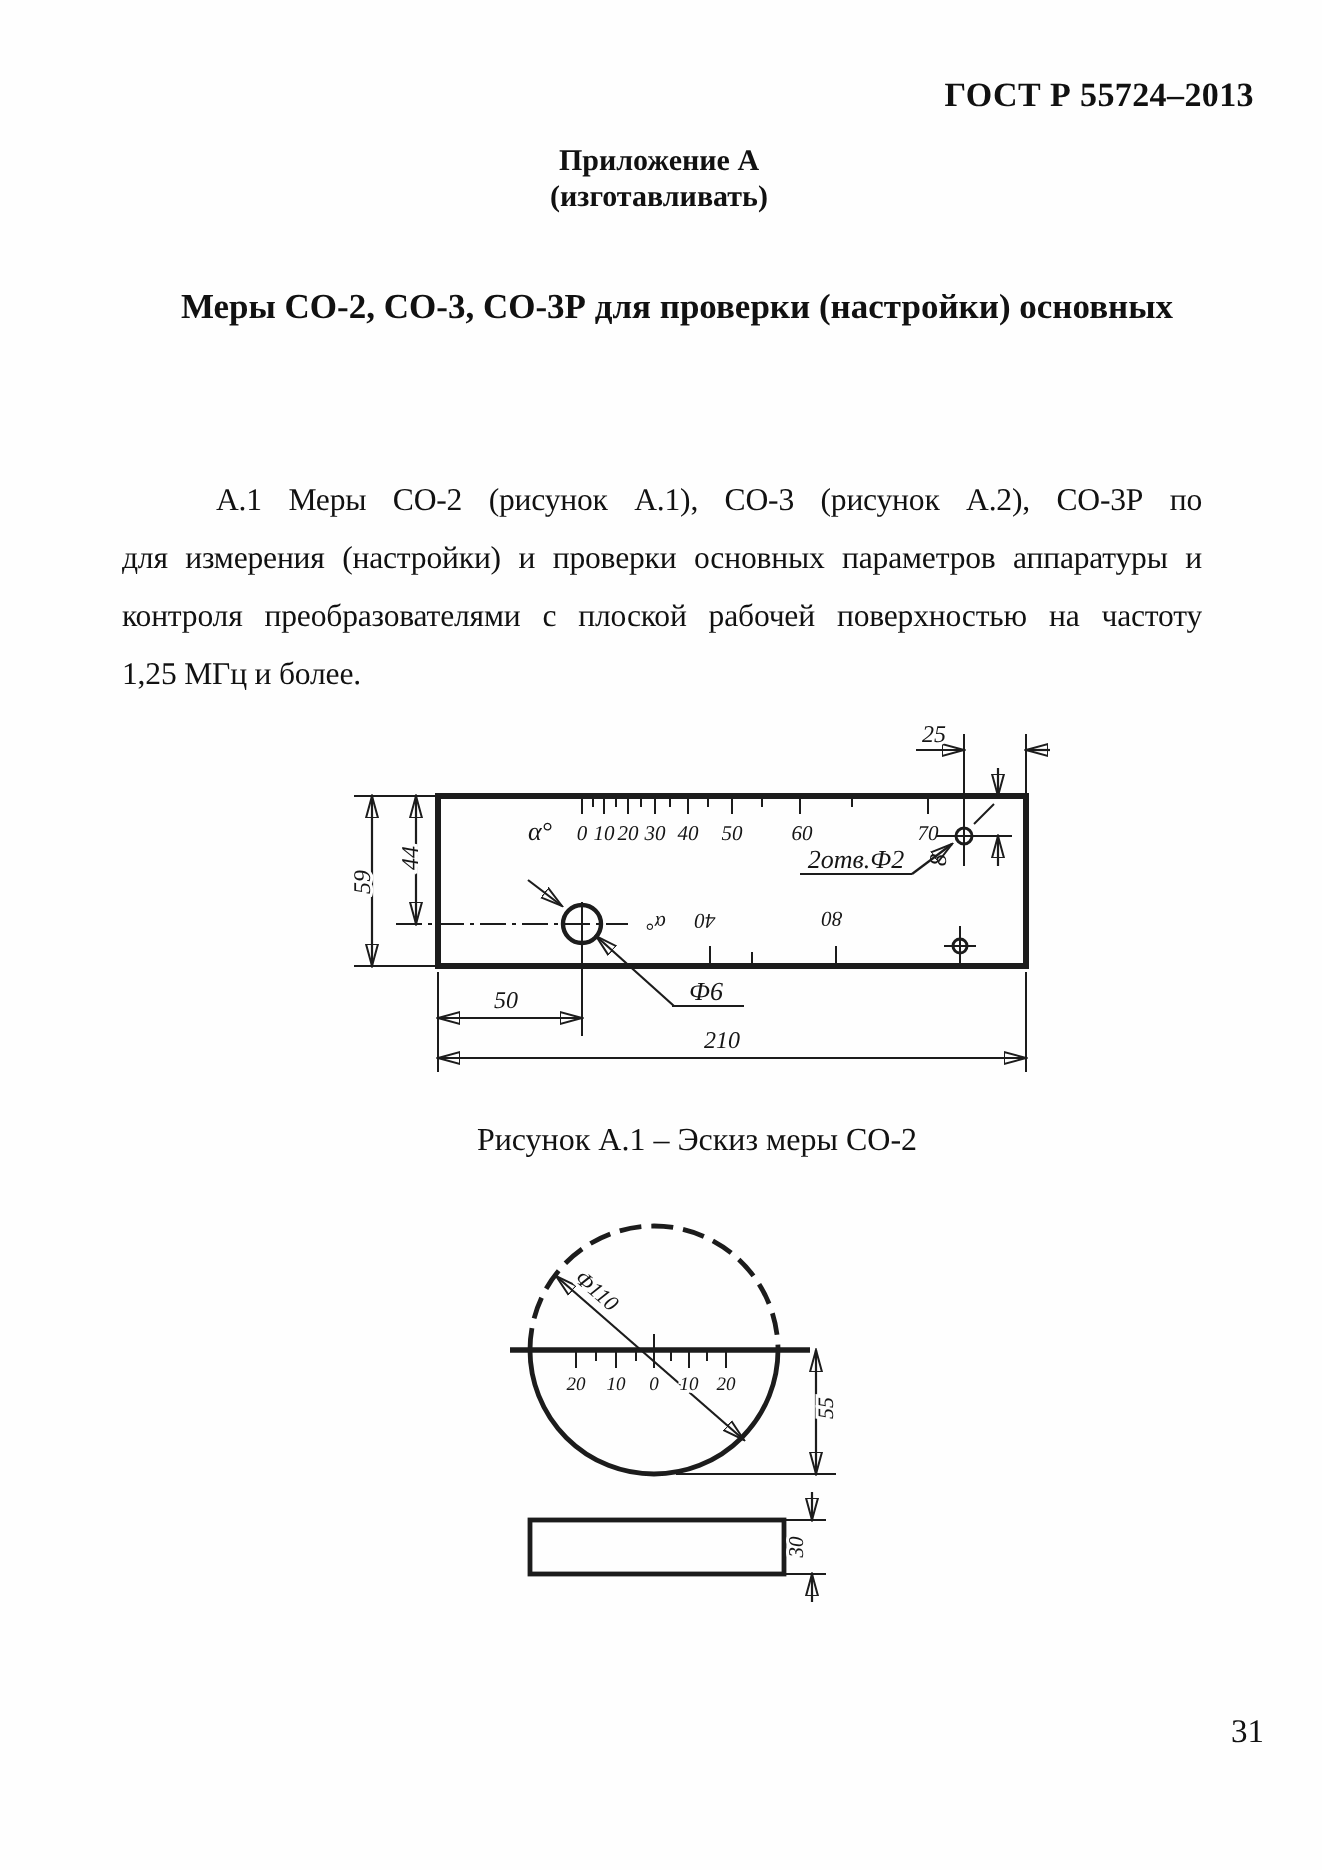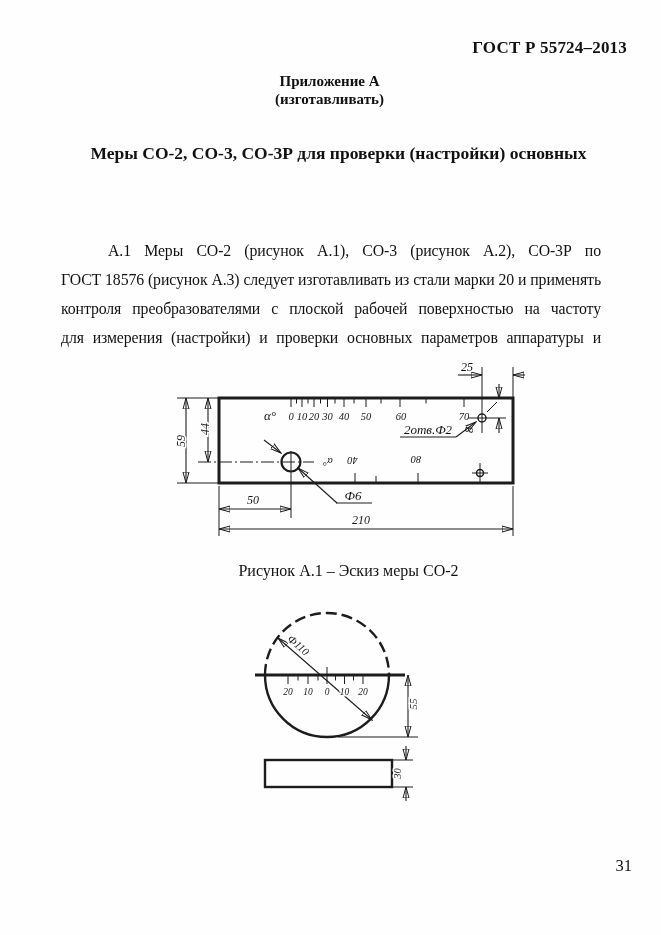--- a/index.html
+++ b/index.html
@@ -40,23 +40,23 @@
     <div>Приложение А</div>
     <div>(изготавливать)</div>
   </div>
 
   <div class="ttl">
     <div>Меры СО-2, СО-3, СО-3Р для проверки (настройки) основных</div>
   </div>
 
   <div class="par">
     <div class="ln first">А.1 Меры СО-2 (рисунок А.1), СО-3 (рисунок А.2), СО-3Р по</div>
-    <div class="ln">ГОСТ 18576 (рисунок А.3) следует изготавливать из стали марки 20 и применять</div>
+    <div class="ln">для измерения (настройки) и проверки основных параметров аппаратуры и</div>
     <div class="ln">контроля преобразователями с плоской рабочей поверхностью на частоту</div>
-    <div class="ln">для измерения (настройки) и проверки основных параметров аппаратуры и</div>
+    <div class="ln last">1,25 МГц и более.</div>
   </div>
 
   <svg class="fig" style="left:140px;top:355px;" width="420" height="200" viewBox="0 0 420 200">
     <defs>
       <marker id="ar1" markerWidth="12" markerHeight="8" refX="11" refY="4" orient="auto-start-reverse" markerUnits="userSpaceOnUse">
         <path d="M11,4 L0,1 L0,7 z" fill="#1c1c1c" stroke="none"></path>
       </marker>
     </defs>
 
     <rect x="79" y="43" width="294" height="85" stroke-width="3"></rect>

